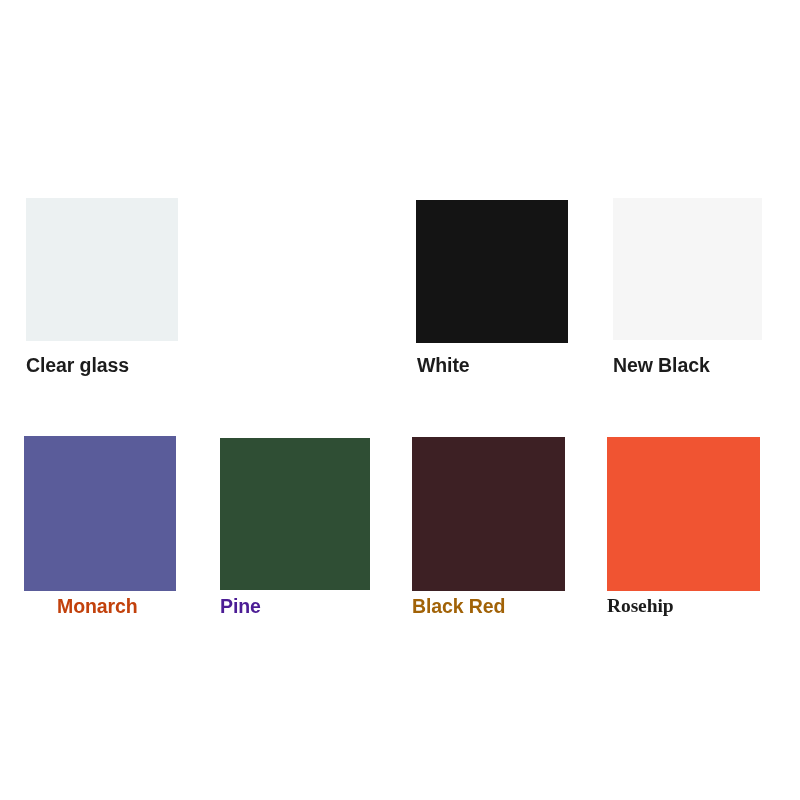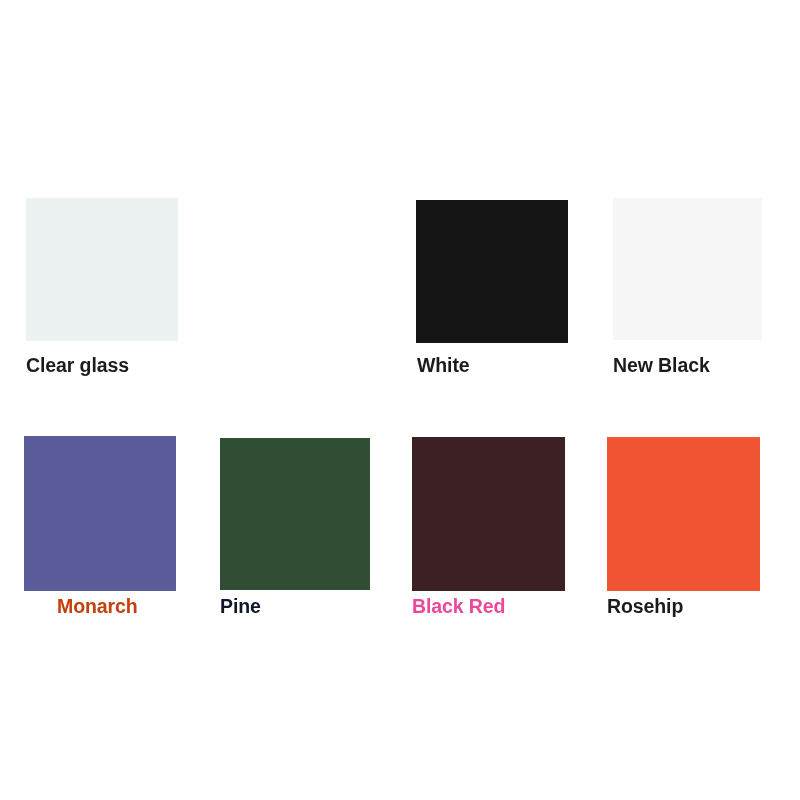--- a/index.html
+++ b/index.html
@@ -62,23 +62,23 @@
     <div class="swatch-item" style="left: 0px; top: 0px;">
       <div class="swatch-chip" style="left: 613px; top: 198px; width: 149px; height: 142px; background: rgb(246, 246, 246);"></div>
       <div class="swatch-label" style="left: 613px; top: 354px; color: rgb(28, 28, 28);">New Black</div>
     </div>
     <div class="swatch-item" style="left: 0px; top: 0px;">
       <div class="swatch-chip" style="left: 24px; top: 436px; width: 152px; height: 155px; background: rgb(90, 92, 154);"></div>
       <div class="swatch-label" style="left: 24px; top: 595px; color: #c2410c; margin-left: 33px;">Monarch</div>
     </div>
     <div class="swatch-item" style="left: 0px; top: 0px;">
       <div class="swatch-chip" style="left: 220px; top: 438px; width: 150px; height: 152px; background: rgb(47, 78, 52);"></div>
-      <div class="swatch-label" style="left: 220px; top: 595px; color: #0f172a;">Pine</div>
+      <div class="swatch-label" style="left: 220px; top: 595px; color: #4c1d95;">Pine</div>
     </div>
     <div class="swatch-item" style="left: 0px; top: 0px;">
       <div class="swatch-chip" style="left: 412px; top: 437px; width: 153px; height: 154px; background: rgb(61, 32, 36);"></div>
-      <div class="swatch-label" style="left: 412px; top: 595px; color: #ec4899;">Black Red</div>
+      <div class="swatch-label" style="left: 412px; top: 595px; color: #a16207;">Black Red</div>
     </div>
     <div class="swatch-item" style="left: 0px; top: 0px;">
       <div class="swatch-chip" style="left: 607px; top: 437px; width: 153px; height: 154px; background: rgb(240, 84, 50);"></div>
-      <div class="swatch-label" style="left: 607px; top: 595px; color: rgb(28, 28, 28);">Rosehip</div>
+      <div class="swatch-label" style="left: 607px; top: 595px; color: rgb(28, 28, 28); font-family: Liberation Serif, serif;">Rosehip</div>
     </div>
   </div>
 
 </body></html>

